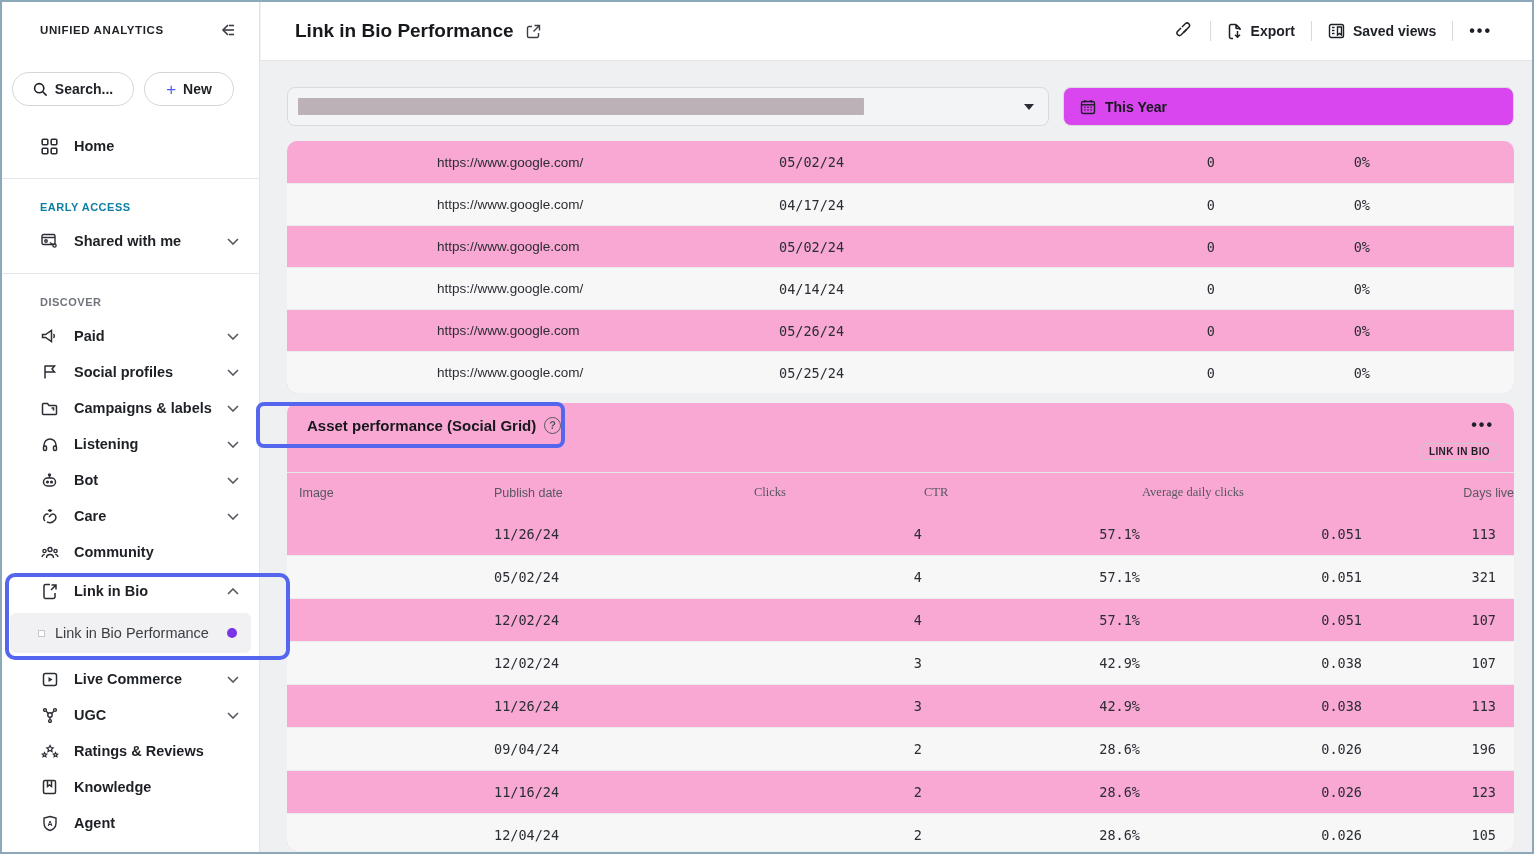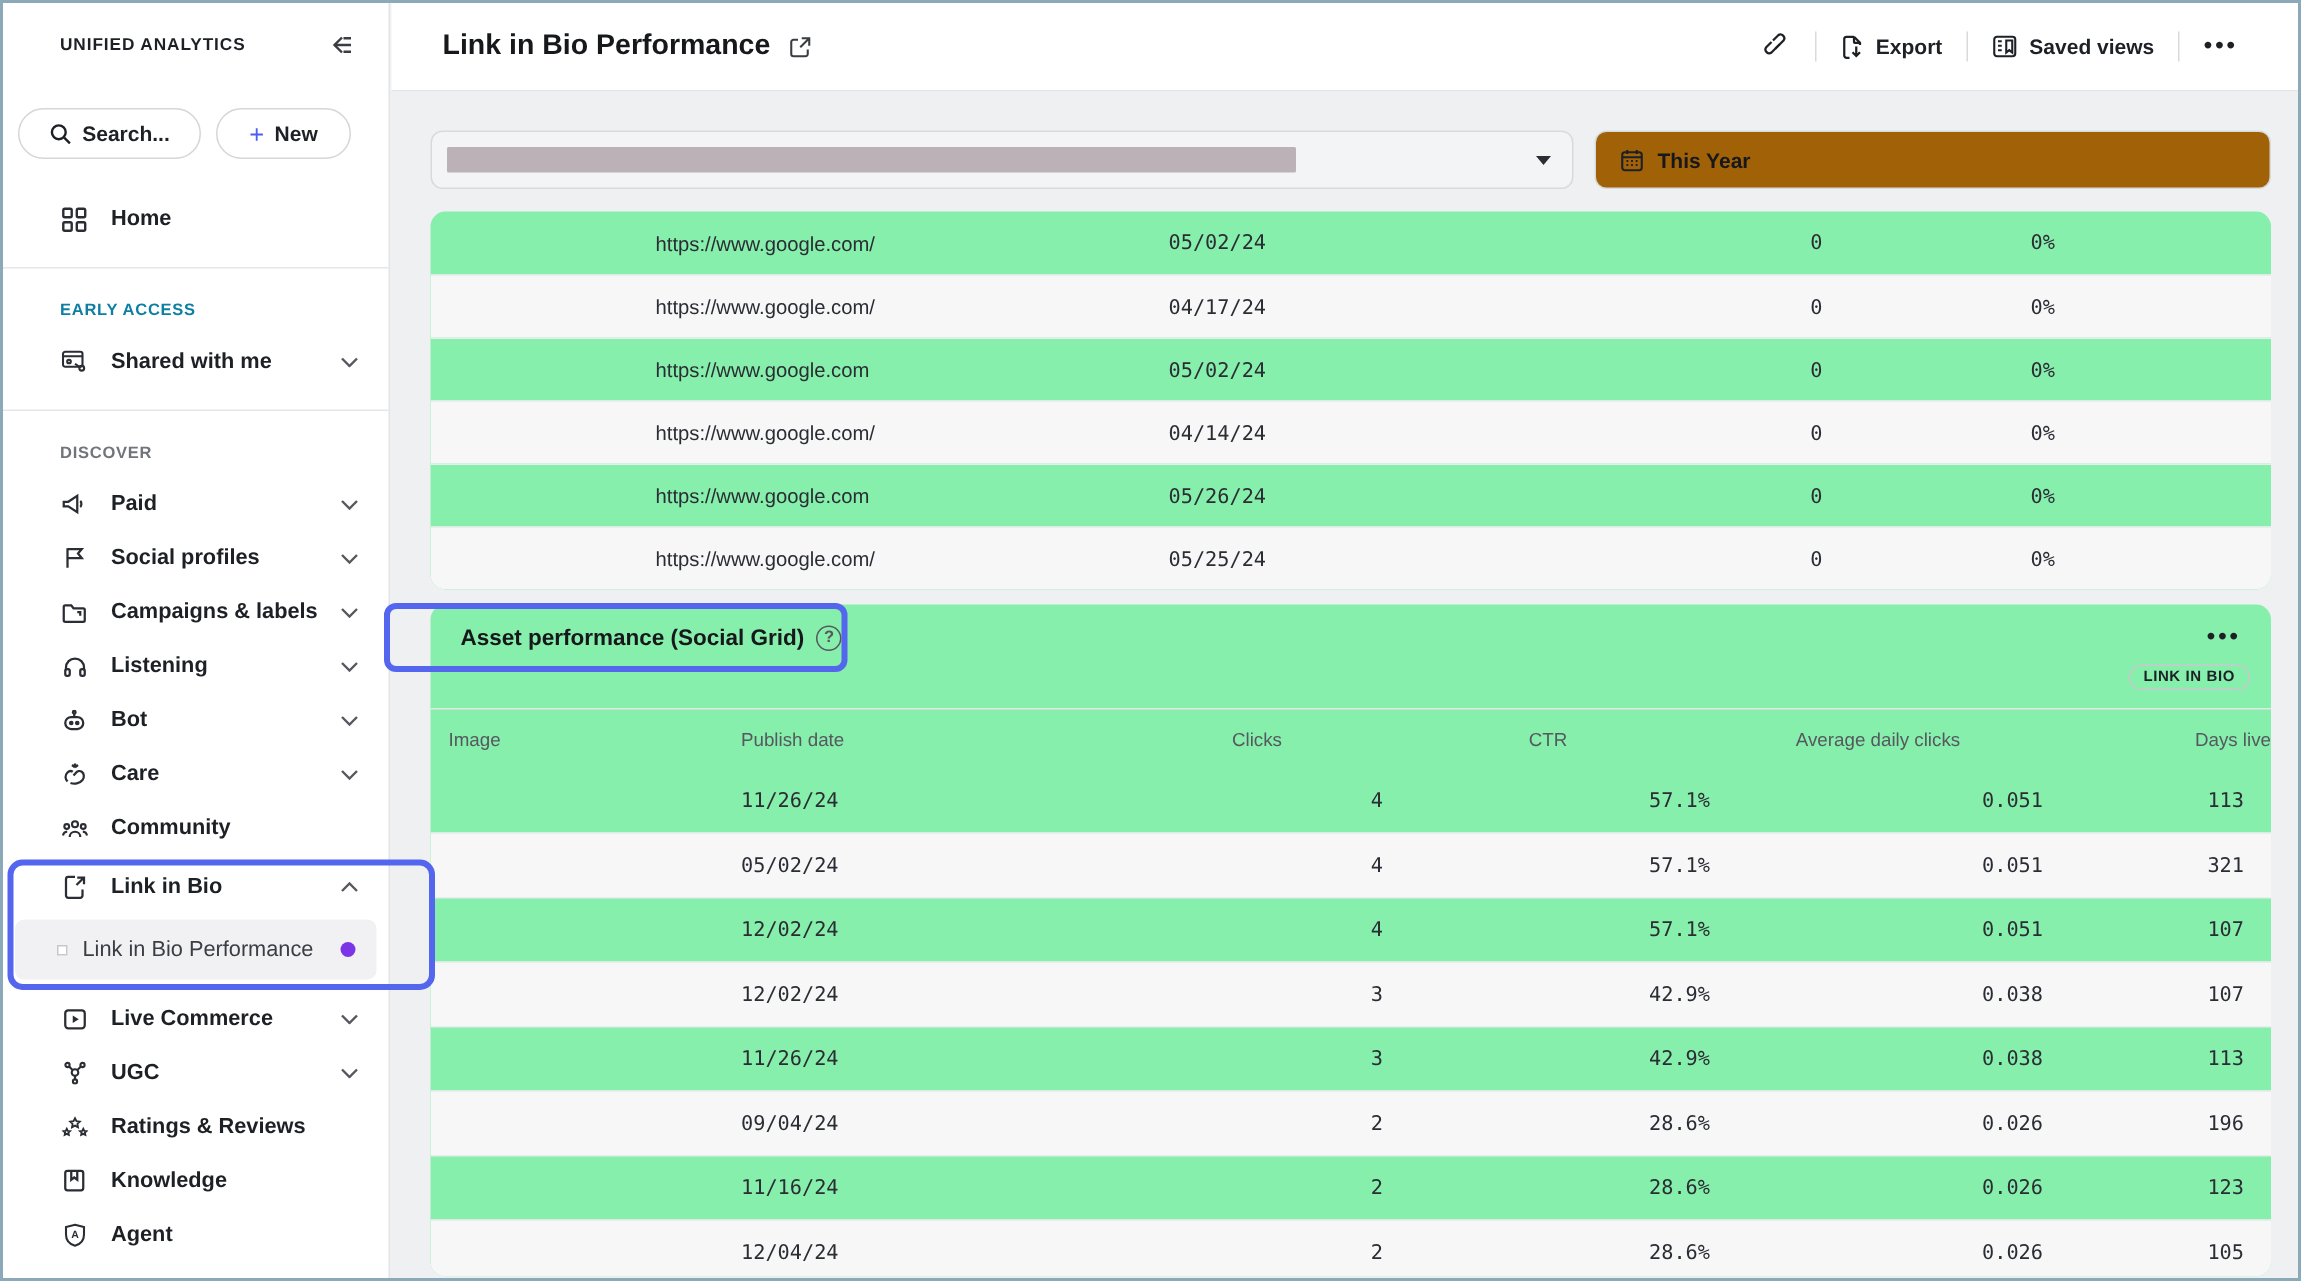--- a/index.html
+++ b/index.html
@@ -70,24 +70,24 @@
   .kebab { font-size:16px; font-weight:bold; letter-spacing:2px; color:#1d2025; cursor:pointer; }
 
   .filter-row { display:flex; gap:14px; padding:26px 18px 0 26px; }
   .filter-box {
     height:39px; border:1px solid #d8dade; border-radius:8px; background:#f3f4f6;
     display:flex; align-items:center; cursor:pointer;
   }
   .filter-box.dropdown { width:762px; padding:0 14px 0 10px; }
   .redacted { height:17px; flex:0 0 566px; background:#bbb1b7; border-radius:1px; }
   .caret { margin-left:auto; width:0; height:0; border-left:5px solid transparent; border-right:5px solid transparent; border-top:6px solid #2a2d33; }
-  .filter-box.date { flex:1; padding:0 16px; gap:9px; font-size:14px; font-weight:bold; color:#16181c; background:#a16207; }
+  .filter-box.date { flex:1; padding:0 16px; gap:9px; font-size:14px; font-weight:bold; color:#16181c; background:#d946ef; }
 
   .card {
-    background:#86efac; border-radius:10px; margin:0 18px 0 26px;
+    background:#f9a8d4; border-radius:10px; margin:0 18px 0 26px;
     overflow:hidden;
   }
   .card1 { margin-top:15px; }
   .card2 { margin-top:10px; height:448px; }
 
   
   .trow { display:grid; align-items:center; height:42px; border-top:1px solid #ebecee; }
   .trow:first-child { border-top:none; }
   .t1 .trow { grid-template-columns:150px 342px 283px 155px 155px 155px 1fr; }
   .t2 .trow { grid-template-columns:207px 260px 170px 218px 222px 1fr; height:43px; }
@@ -107,21 +107,21 @@
           font-size:11px; font-weight:bold; display:flex; align-items:center; justify-content:center; }
   .c2-badge-row { display:flex; justify-content:flex-end; padding:9px 14px 12px 20px; }
   .badge {
     font-size:10px; font-weight:bold; letter-spacing:.4px; color:#1d2025;
     border:1px solid #c7c9cc; border-radius:9px; padding:2px 9px;
   }
   .c2-cols { display:grid; grid-template-columns:207px 260px 170px 218px 222px 1fr;
     border-top:1px solid #e5e6e8; height:40px; align-items:center; }
   .col-h { font-size:12.5px; color:#55585e; }
   .col-h.first { padding-left:12px; }
-  .col-h.num { text-align:center; padding-right:2px; }
+  .col-h.num { text-align:left; padding-right:2px;font-family:Liberation Serif, serif; }
   .col-h.last { text-align:right; }
 
   
   .annot { position:absolute; border:4px solid #5566ee; pointer-events:none; z-index:5; }
   .annot-sidebar { left:3px; top:571px; width:285px; height:87px; border-radius:10px; }
   .annot-title { left:254px; top:400px; width:309px; height:46px; border-radius:8px; background:transparent; }
 
   svg { display:block; }
 </style>
 </head>

